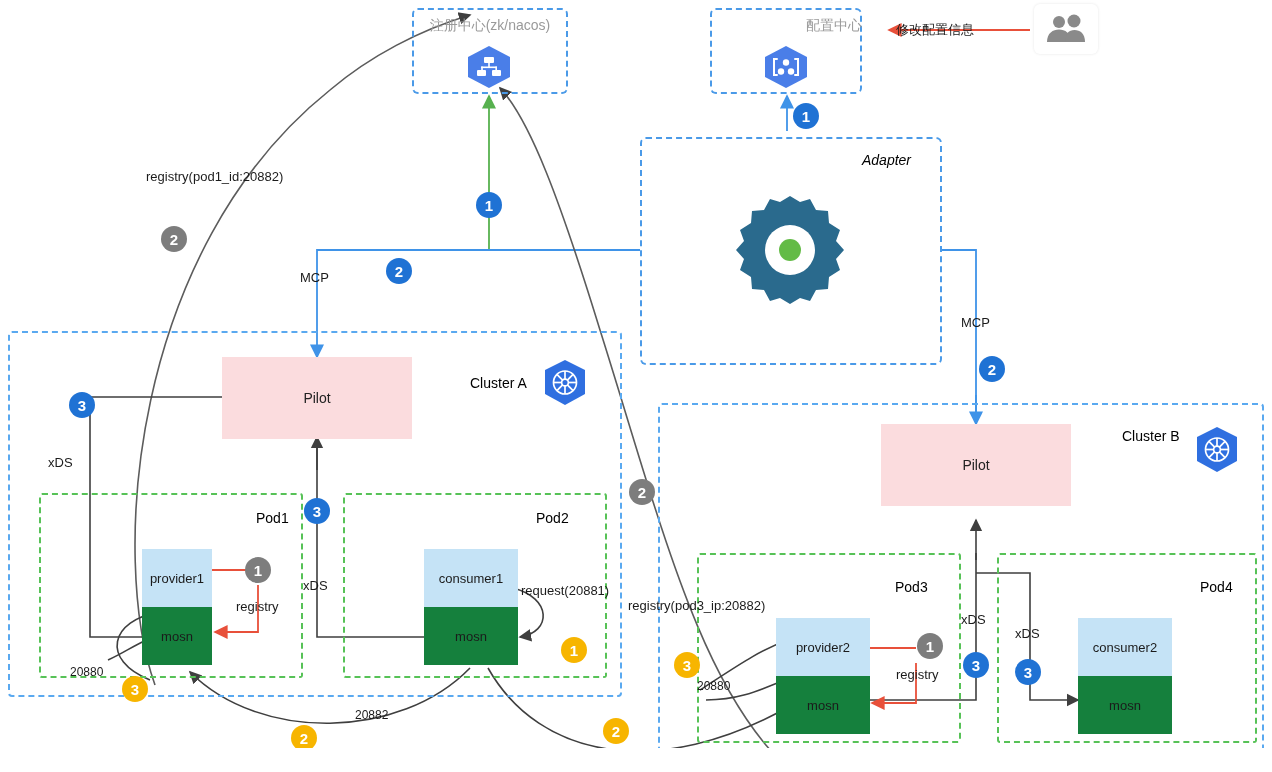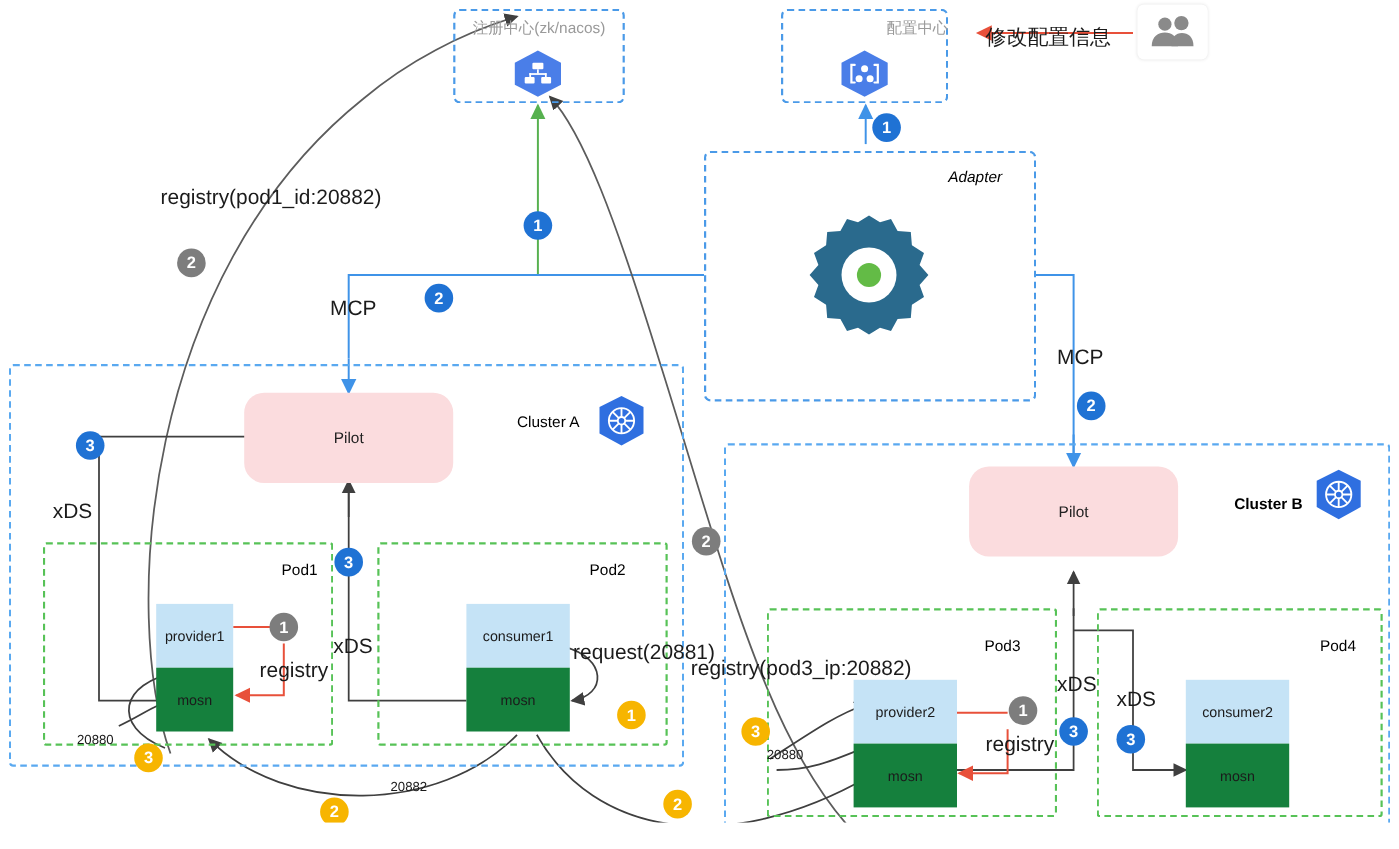--- a/index.html
+++ b/index.html
@@ -54,21 +54,21 @@
     font-size: 14px;
     white-space: nowrap;
     text-align: center;
   }
 
   
   .pilot {
     position: absolute;
     background: #fbdcde;
     display: flex; align-items: center; justify-content: center;
-    color: #222; font-size: 14px; border-radius: 18px;
+    color: #222; font-size: 14px;
   }
 
   
   .svcbox { position: absolute; }
   .svcbox .top {
     background: #c5e3f6;
     height: 50%;
     display: flex; align-items: center; justify-content: center;
     font-size: 13px; color: #1b1b1b;
   }
@@ -88,21 +88,21 @@
     color: #fff; font-size: 15px; font-weight: bold;
     line-height: 1;
   }
   .badge.blue { background: #1f72d4; }
   .badge.gray { background: #7d7d7d; }
   .badge.yellow { background: #f7b500; }
 
   
   .etext {
     position: absolute;
-    font-size: 19px;
+    font-size: 13px;
     color: #1b1b1b;
     white-space: nowrap;
   }
   .etext.sm { font-size: 12px; }
 
   
   .hexicon { position: absolute; }
 
   
   .people-card {
@@ -286,21 +286,21 @@
   <div class="etext" style="left:303px; top:578px;">xDS</div>
   <div class="badge blue" style="left:304px; top:498px;">3</div>
 
   <div class="etext sm" style="left:70px; top:665px;">20880</div>
   <div class="badge yellow" style="left:122px; top:676px;">3</div>
 
   <div class="etext sm" style="left:355px; top:708px;">20882</div>
   <div class="badge yellow" style="left:291px; top:725px;">2</div>
 
   <div class="dashbox-blue-thin" style="left:658px; top:403px; width:606px; height:366px;"></div>
-  <div class="corner-label" style="left:1122px; top:450px;font-weight:bold;">Cluster B</div>
+  <div class="corner-label" style="left:1122px; top:428px;">Cluster B</div>
   <div class="k8s" style="left:1194px; top:426px;">
     <svg width="46" height="48" viewBox="0 0 46 48">
       <polygon points="23,1 43,11 43,35 23,46 3,35 3,11" fill="#2f6fe0"></polygon>
       <g fill="none" stroke="#ffffff" stroke-width="1.7">
         <circle cx="23" cy="23.5" r="11.5"></circle>
         <circle cx="23" cy="23.5" r="3.4"></circle>
         <line x1="23" y1="12" x2="23" y2="20.2"></line>
         <line x1="23" y1="26.8" x2="23" y2="35"></line>
         <line x1="11.5" y1="23.5" x2="19.6" y2="23.5"></line>
         <line x1="26.4" y1="23.5" x2="34.5" y2="23.5"></line>

